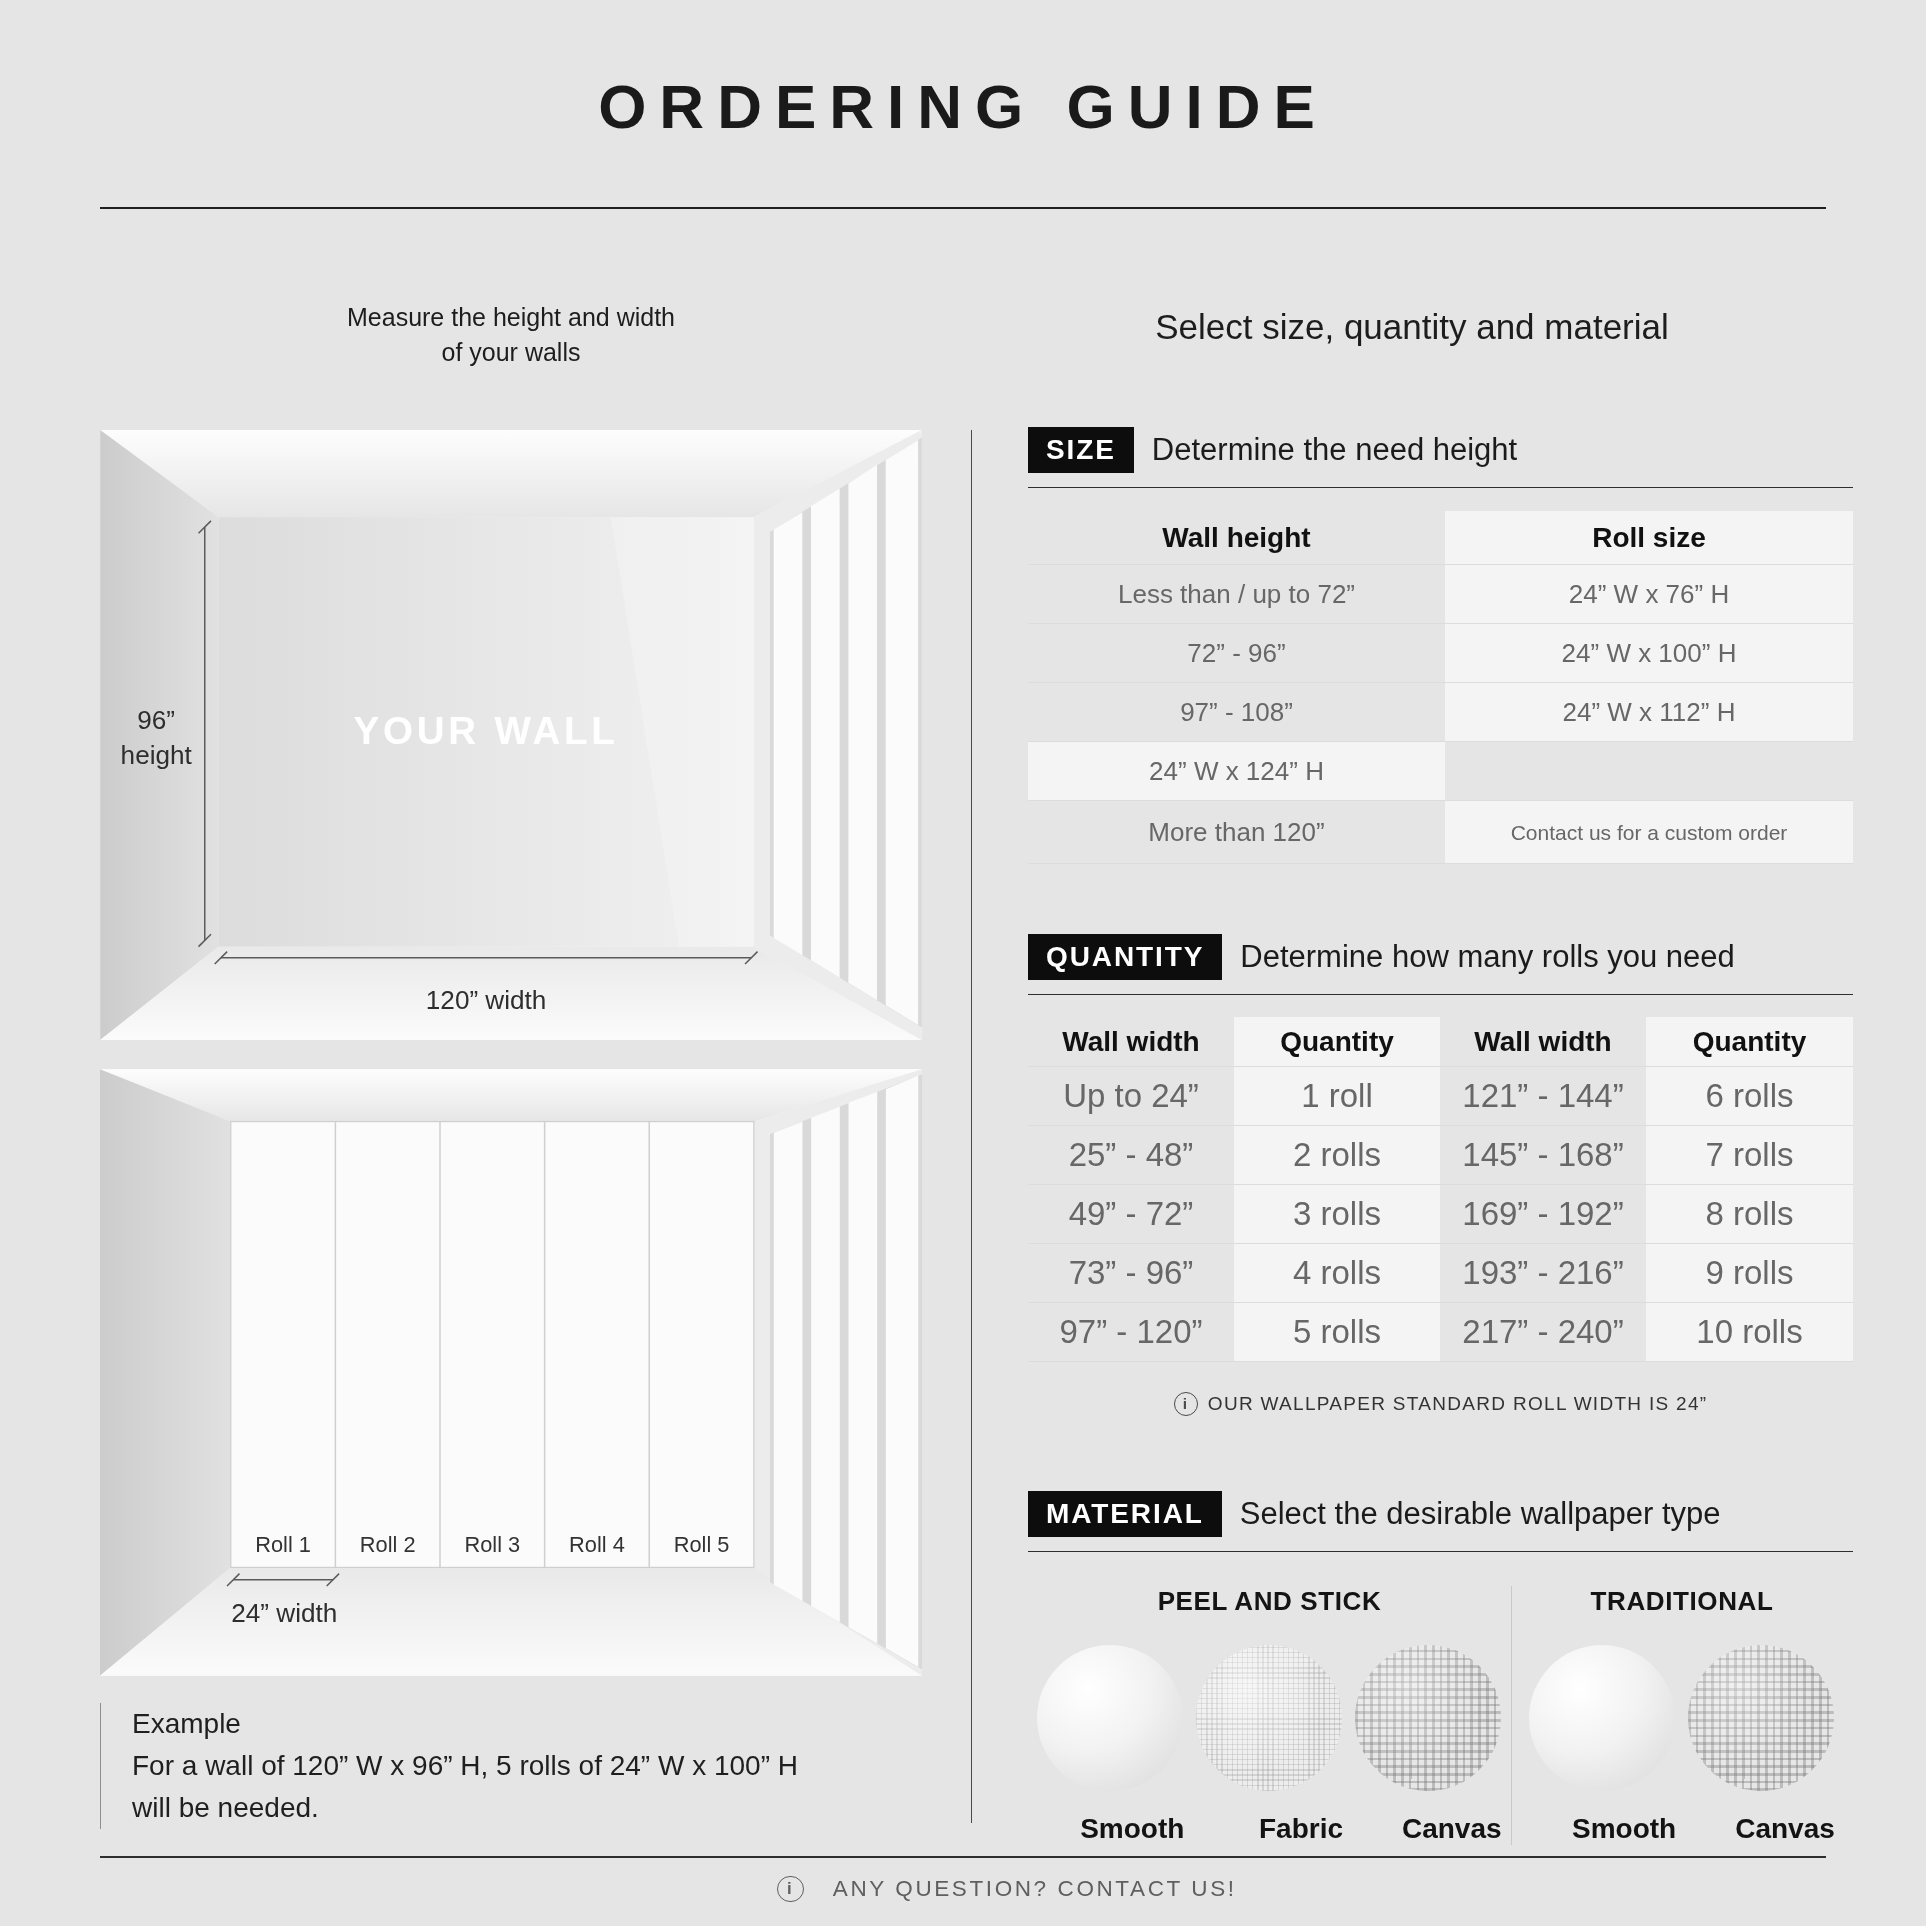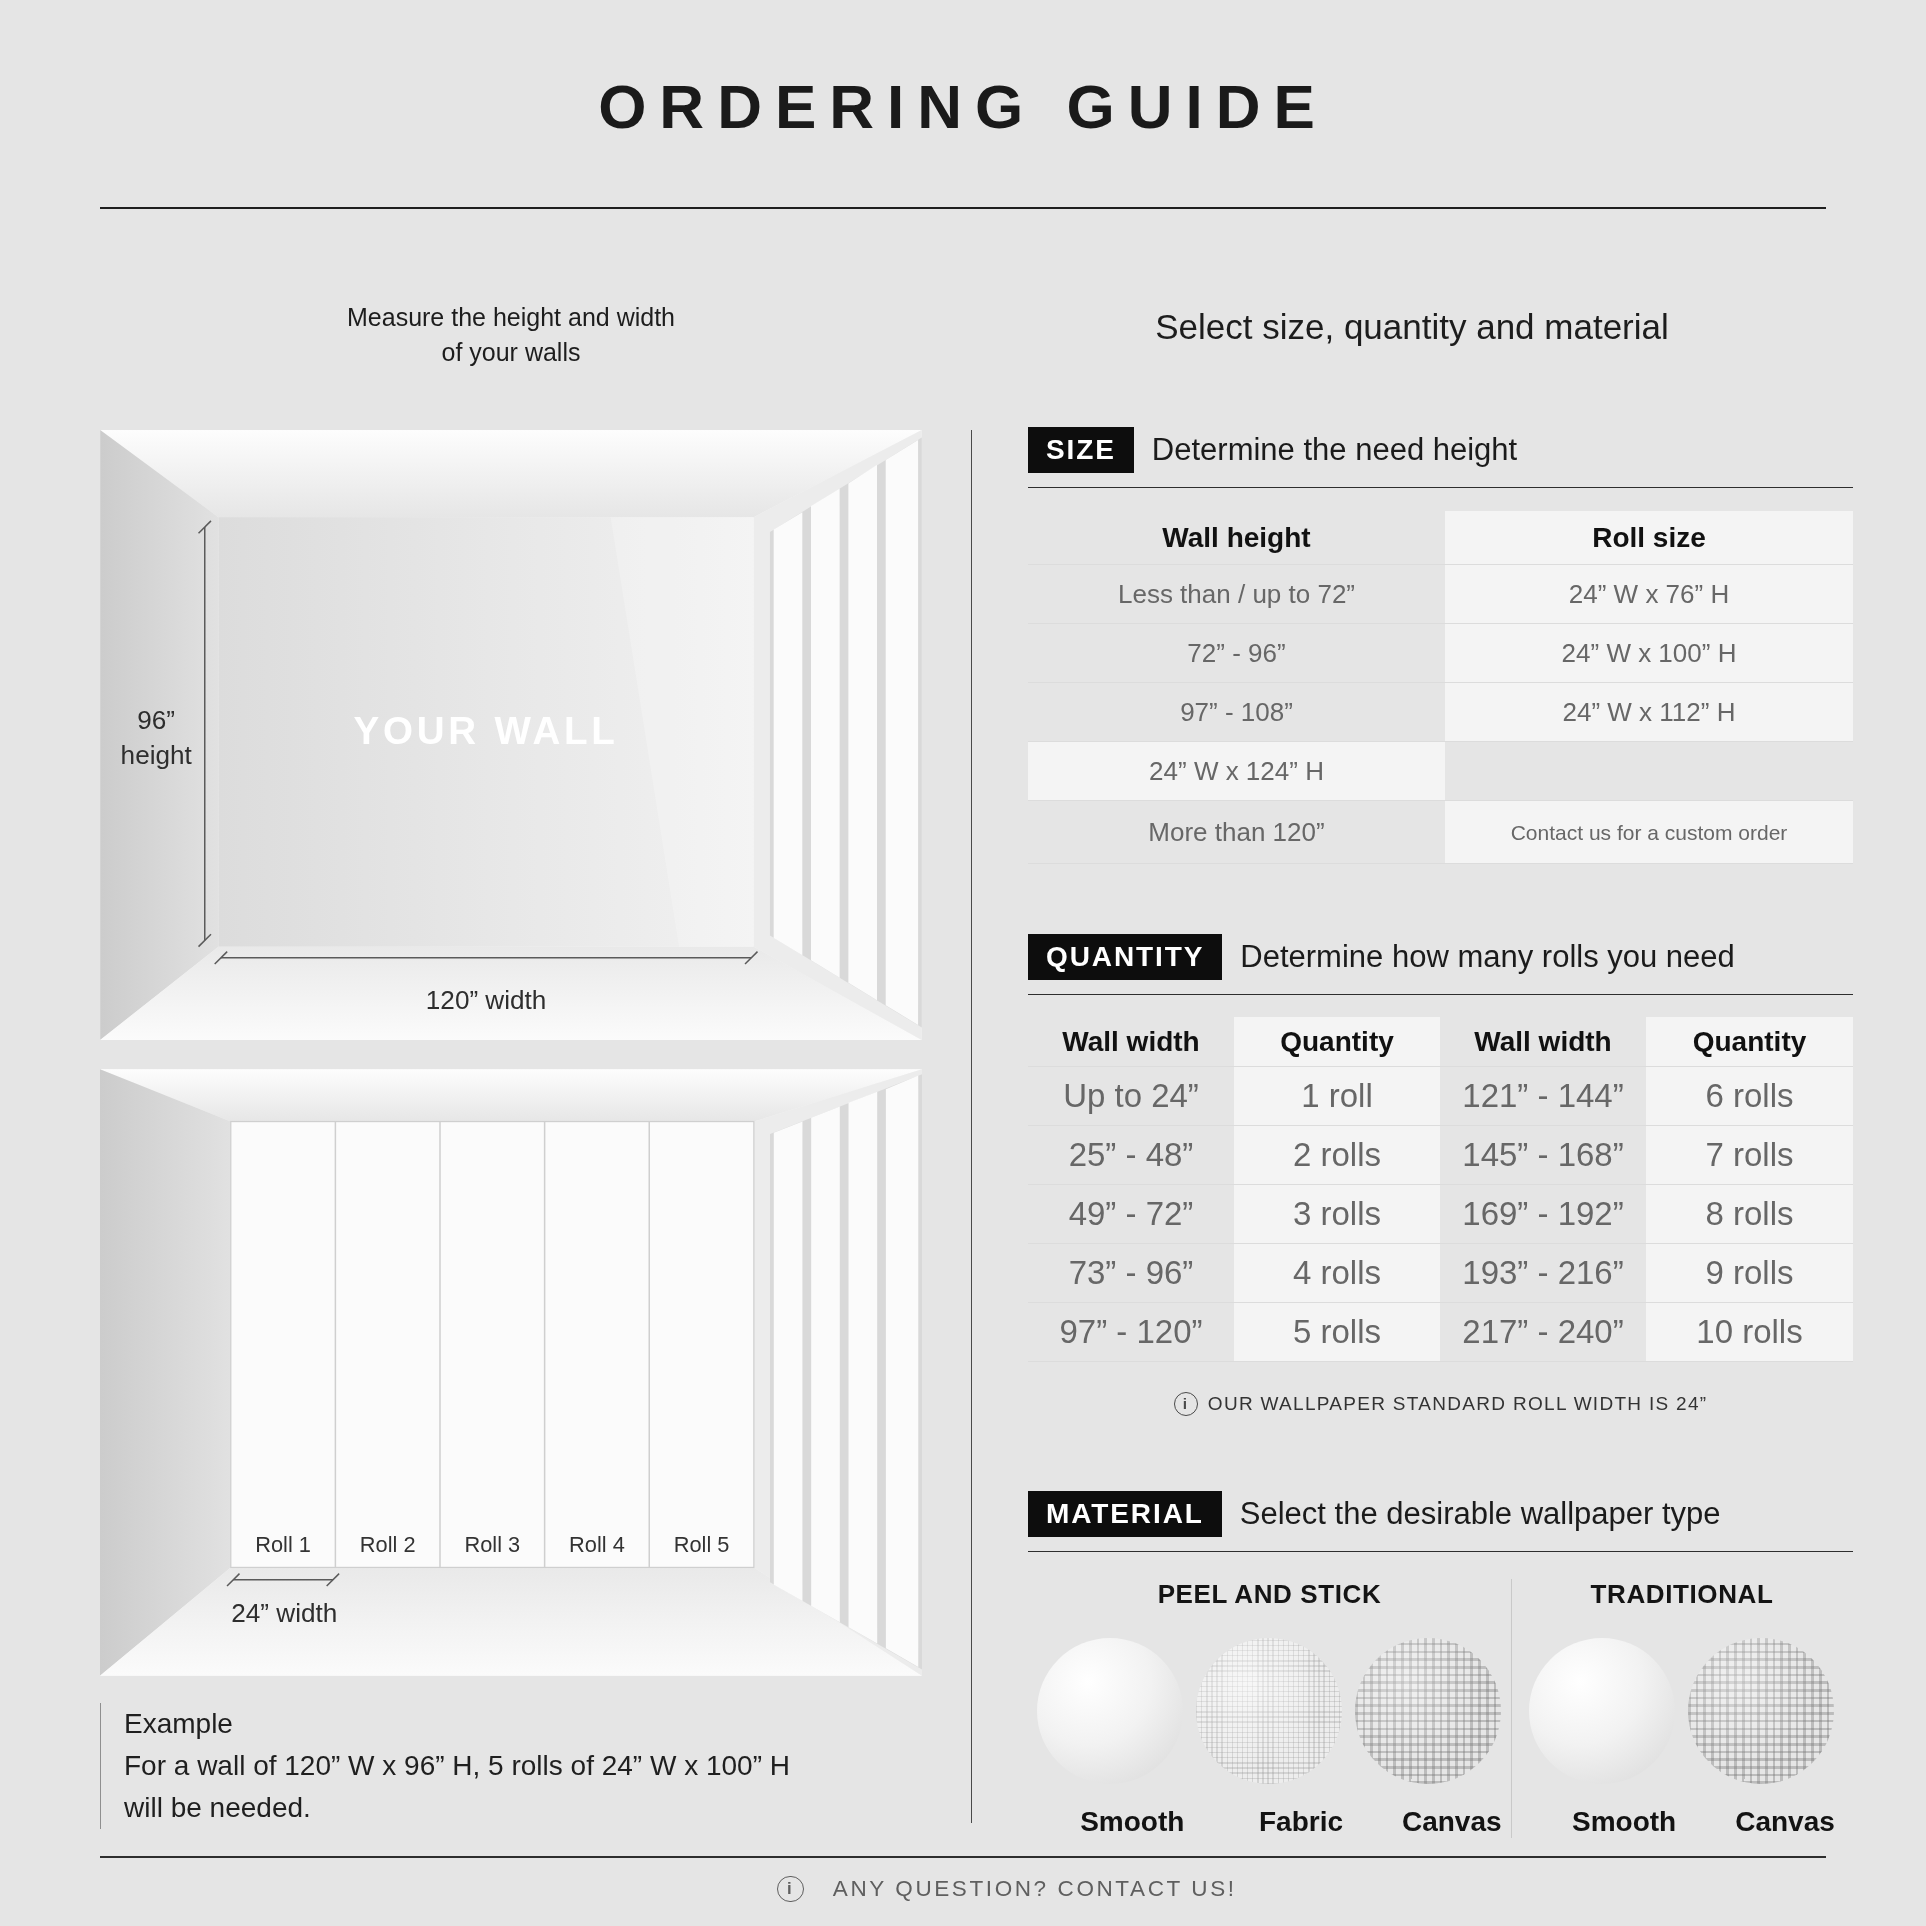--- a/index.html
+++ b/index.html
@@ -19,21 +19,21 @@
                   font-size:25px; line-height:1.38; font-weight:500; color:#1d1d1d; }
   .right-heading { position:absolute; top:307px; left:971px; width:882px; text-align:center;
                    font-size:35px; font-weight:500; color:#1d1d1d; }
 
   
   .room1 { position:absolute; top:430px;  left:100px; width:822px; height:610px; }
   .room2 { position:absolute; top:1069px; left:100px; width:822px; height:607px; }
 
   
   .example { position:absolute; top:1703px; left:100px; width:854px;
-             border-left:1.9px solid #8f8f8f; padding-left:23px;
+             border-left:1.9px solid #8f8f8f; padding-left:31px;
              font-size:28px; line-height:1.5; color:#1f1f1f; }
 
   
   .col-divider { position:absolute; top:430px; left:971px; width:1.3px; height:1393px; background:#4a4a4a; }
 
   
   .section { position:absolute; left:1028px; width:825px; }
   .sec-size { top:427px; }
   .sec-qty  { top:934px; }
   .sec-mat  { top:1491px; }
@@ -68,21 +68,21 @@
             font-size:19px; letter-spacing:1.3px; color:#333333; font-weight:500; }
 
   
   .info-icon { display:inline-flex; align-items:center; justify-content:center; flex:0 0 auto;
                width:22px; height:22px; border:1.9px solid #4a4a4a; border-radius:50%;
                color:#4a4a4a; font-size:15.4px; font-weight:600; }
   .info-icon::after { content:"i"; }
   .footer .info-icon { width:24.4px; height:24.4px; border-color:#5f5f5f; color:#5f5f5f; font-size:16.7px; }
 
   
-  .mat-groups { display:flex; margin-top:27px; }
+  .mat-groups { display:flex; margin-top:34px; }
   .mat-group { text-align:center; }
   .g-peel { width:483px; }
   .g-trad { width:340px; border-left:1.3px solid #c9c9c9; }
   .mat-title { font-weight:700; font-size:26px; letter-spacing:0.6px; color:#141414; }
   .swatch-row { display:flex; justify-content:center; gap:11.6px; margin-top:28px; }
   .swatch { width:147px; }
   .circle { width:146px; height:146px; border-radius:50%; }
   .tex-smooth {
     background: radial-gradient(circle at 35% 30%, #ffffff 0%, #f2f2f2 45%, #e2e2e2 78%, #d8d8d8 100%);
   }

